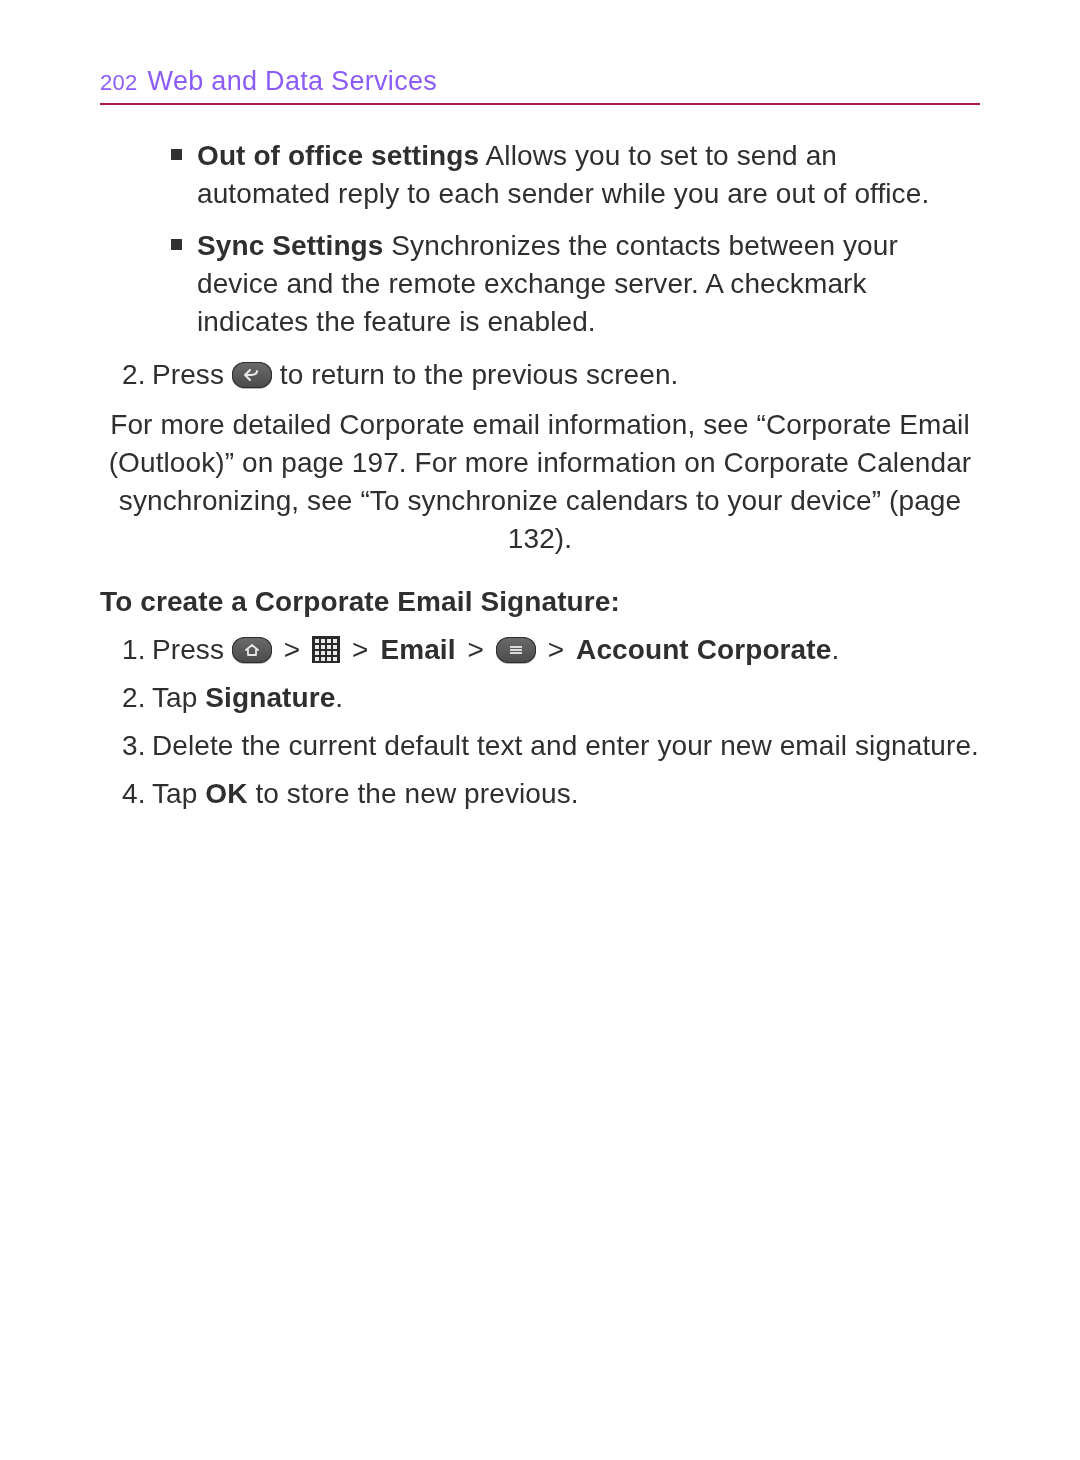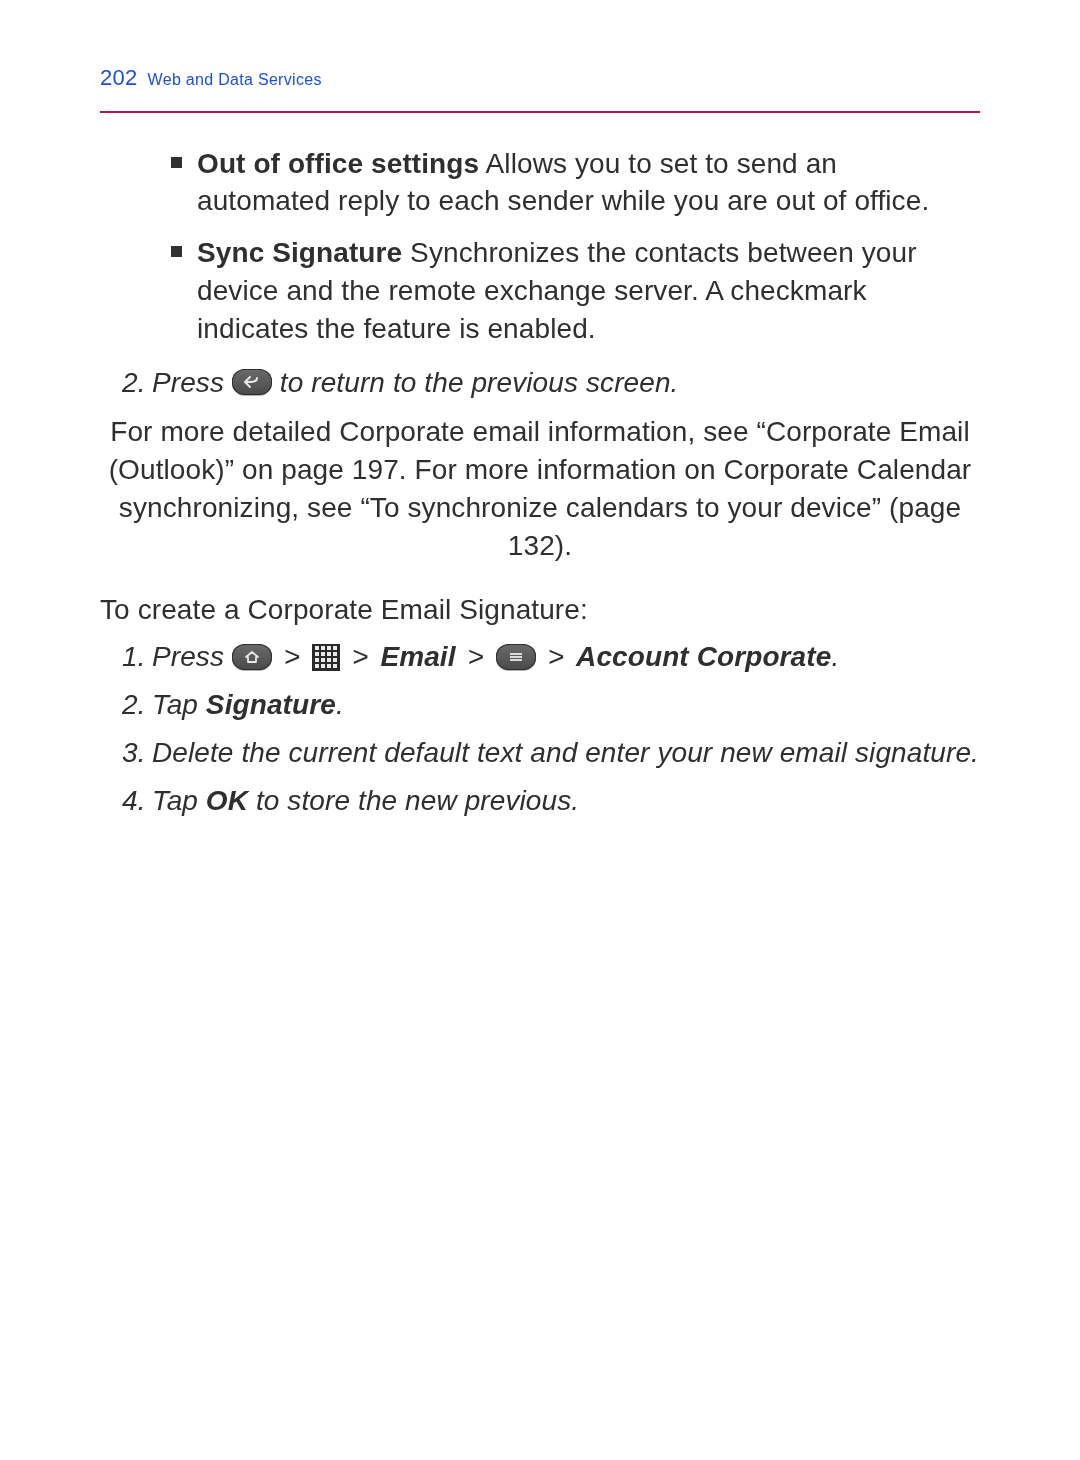--- a/index.html
+++ b/index.html
@@ -16,31 +16,31 @@
     font-family: "Helvetica Neue", Helvetica, Arial, sans-serif;
     color: #302f2f;
     font-size: 28px;
     line-height: 1.35;
     letter-spacing: 0.1px;
   }
   .running-head {
     display: flex;
     align-items: baseline;
     gap: 10px;
-    color: #1d4ed8;
+    color: #8b5cf6;
     border-bottom: 2px solid #b0184b;
-    padding-bottom: 18px;
+    padding-bottom: 4px;
     margin-bottom: 32px;
   }
   .running-head .pnum {
     font-size: 22px;
     letter-spacing: 0.3px;
   }
   .running-head .ptitle {
-    font-size: 16px;
+    font-size: 27px;
     letter-spacing: 0.3px;
   }
   .body-col {
   }
   ul.boxlist {
     list-style: none;
     padding: 0 0 0 55px;
     margin: 16px;
   }
   ul.boxlist > li {
@@ -52,34 +52,33 @@
     content: "";
     position: absolute;
     left: 0;
     top: 12px;
     width: 11px;
     height: 11px;
     background: #323131;
   }
   .b { font-weight: 700; }
   .sec-head {
-    font-weight: 400;
+    font-weight: 700;
     margin-top: 26px;
     margin-bottom: 10px;
   }
   .para {
     margin: 12px 0;
   }
   .ref-para { margin: 12px 0 12px 0; text-align: center; }
   ol.numlist {
     list-style: none;
     counter-reset: num;
     padding: 0 0 0 22px;
     margin: 8px 0 0 0;
-    font-style: italic;
   }
   ol.numlist > li {
     counter-increment: num;
     position: relative;
     padding-left: 30px;
     margin-bottom: 10px;
   }
   ol.numlist > li::before {
     content: counter(num) ".";
     position: absolute;
@@ -135,21 +134,21 @@
     <span class="ptitle">Web and Data Services</span>
   </div>
 
   <div class="body-col">
 
     <ul class="boxlist">
       <li>
         <span class="b">Out of office settings</span><span> Allows you to set to send an automated reply to each sender while you are out of office.</span>
       </li>
       <li>
-        <span class="b">Sync Signature</span><span> Synchronizes the contacts between your device and the remote exchange server. A checkmark indicates the feature is enabled.</span>
+        <span class="b">Sync Settings</span><span> Synchronizes the contacts between your device and the remote exchange server. A checkmark indicates the feature is enabled.</span>
       </li>
     </ul>
 
     <ol class="numlist upper" start="2" style="counter-reset: num 1;">
       <li>
         <span>Press </span>
         <span class="icon key-pill">
           <svg width="18" height="14" viewBox="0 0 18 14">
               <path d="M7 2 L2 7 L7 12 M2 7 C 10 7 14 7 14 3" stroke="#e8e8e8" stroke-width="2" fill="none" stroke-linecap="round" stroke-linejoin="round"></path>
             </svg>

